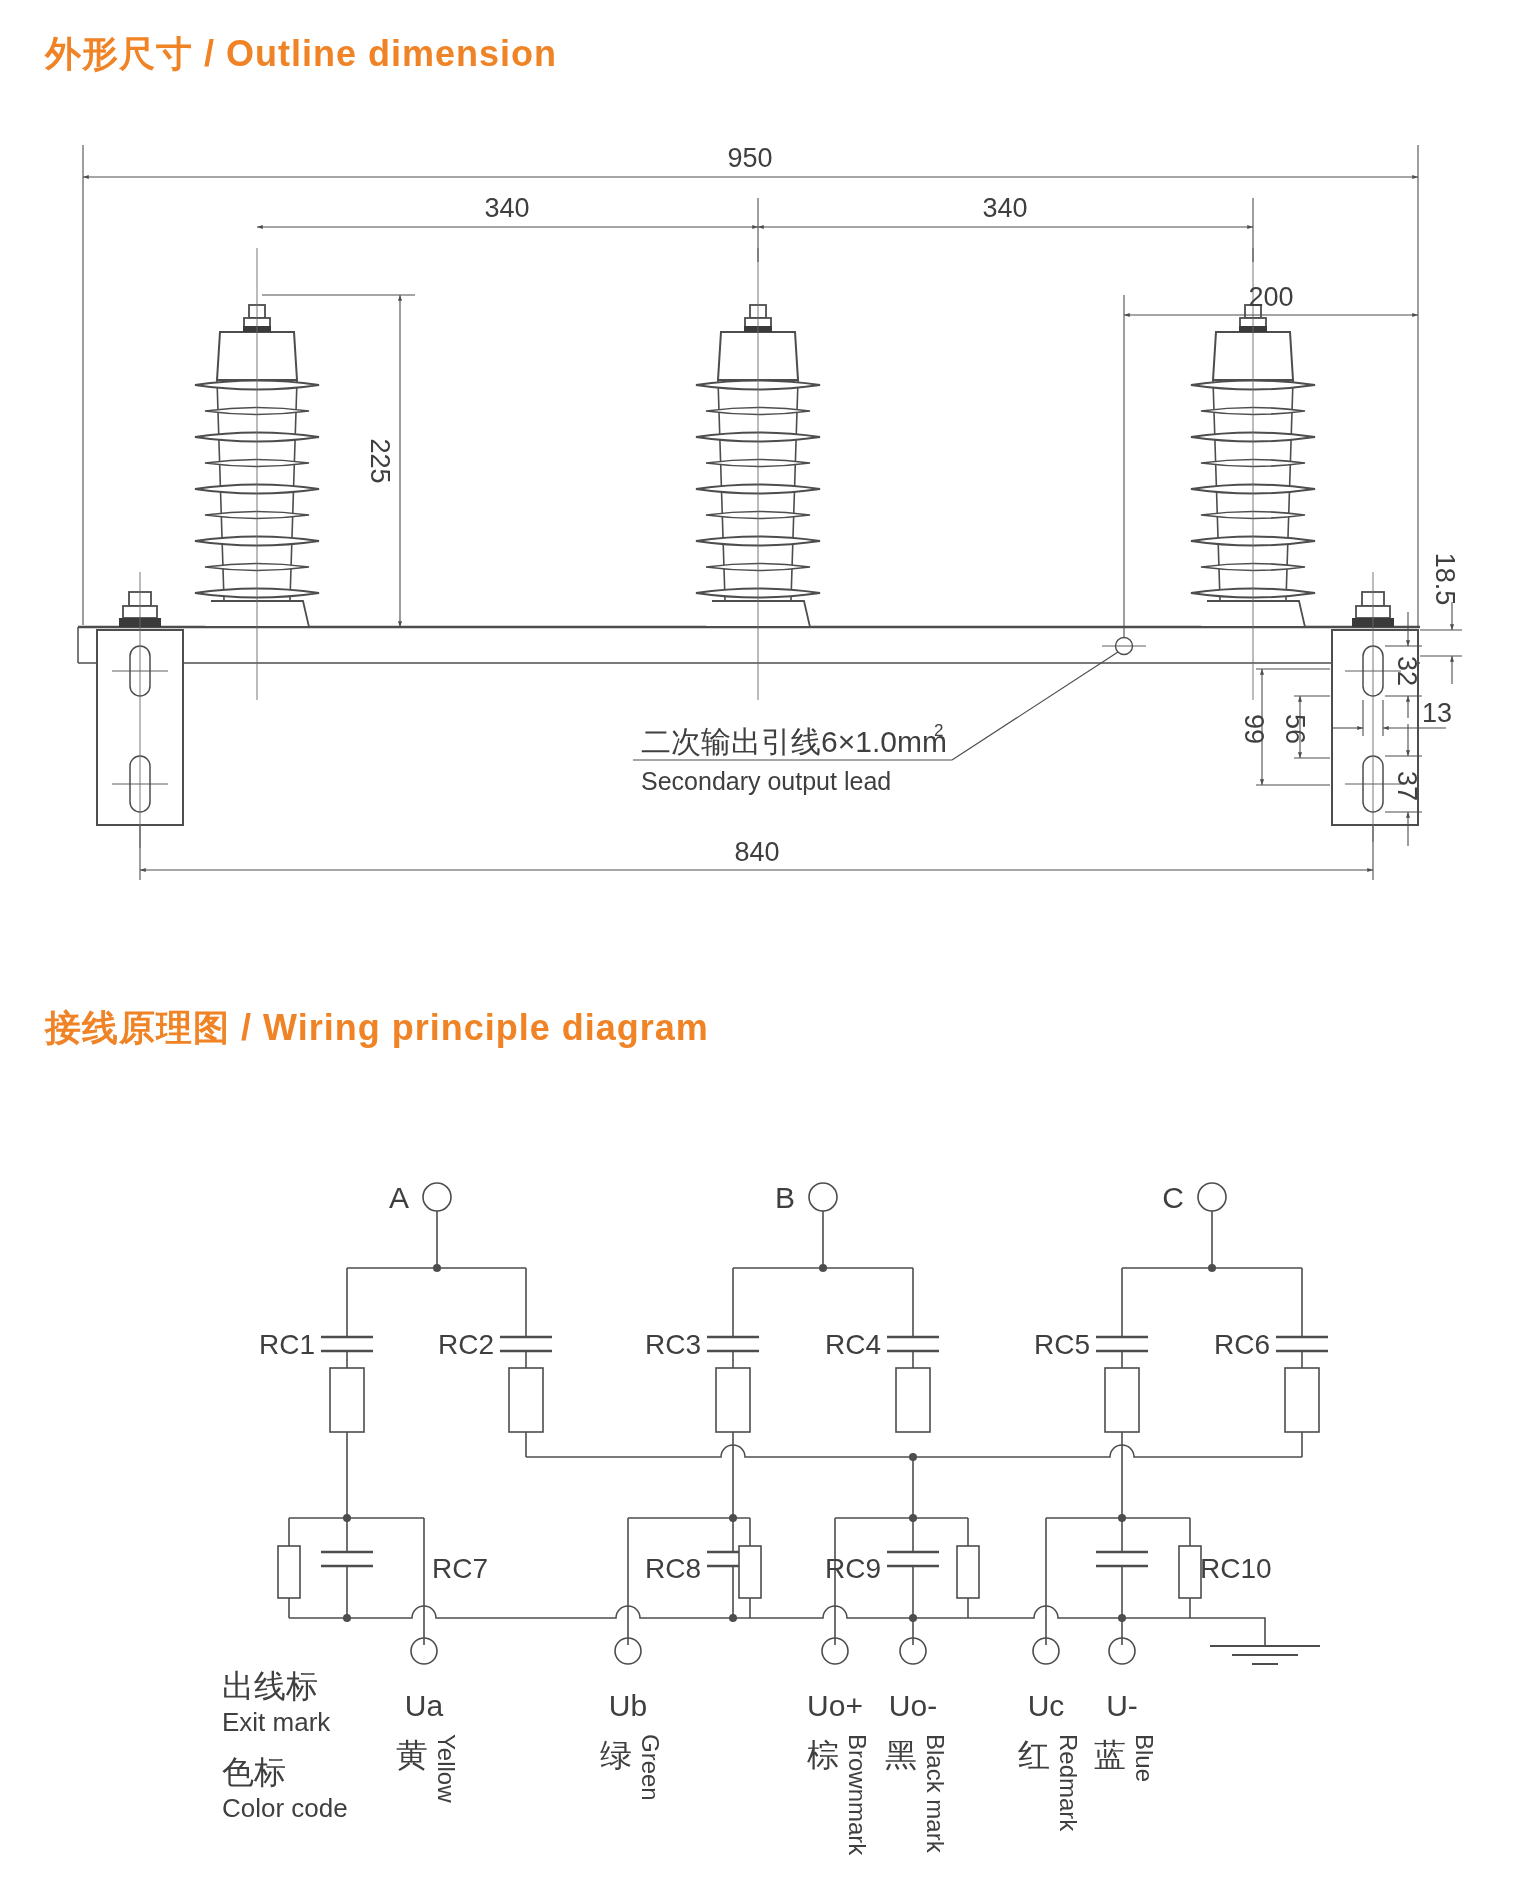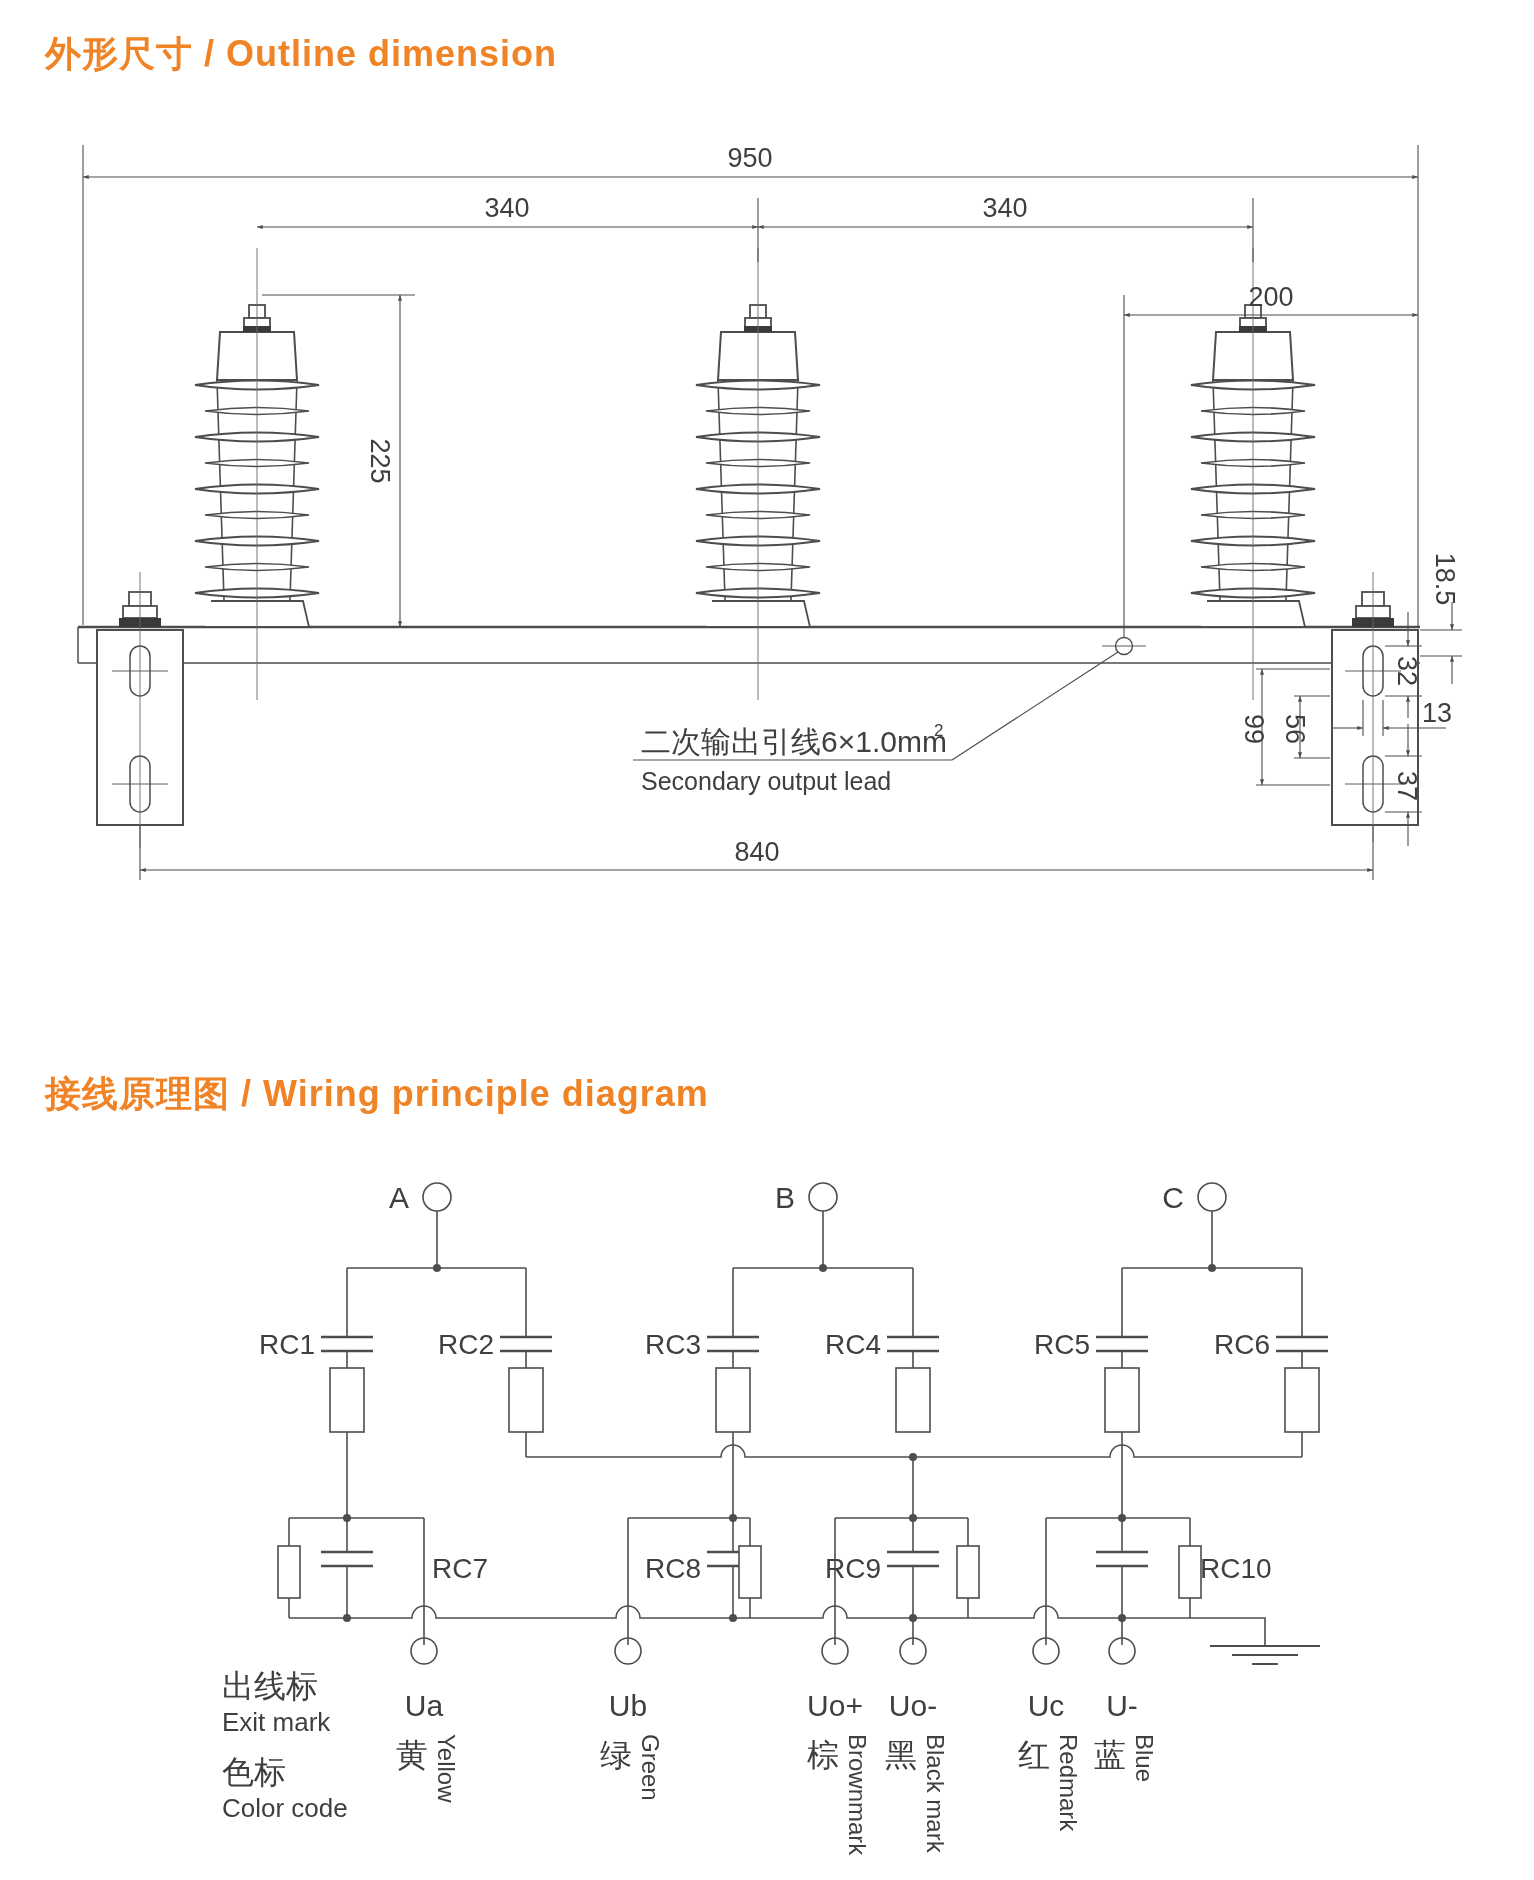--- a/index.html
+++ b/index.html
@@ -1,20 +1,20 @@
 <!DOCTYPE html>
 <html><head>
 <meta charset="utf-8">
 <style>
   html,body{margin:0;padding:0;background:#ffffff;}
   body{font-family:"Liberation Sans",sans-serif;}
   #page{position:relative;width:1534px;height:1880px;background:#fff;overflow:hidden;border-radius:32px;}
   .sec-title{position:absolute;left:45px;color:#ef8325;font-size:36px;font-weight:bold;letter-spacing:1px;white-space:nowrap;}
   #title-outline{top:30px;}
-  #title-wiring{top:1070px;text-align:right;}
+  #title-wiring{top:1004px;text-align:right;}
   svg{position:absolute;left:0;}
   svg text{fill:#3f3f3f;font-family:"Liberation Sans",sans-serif;}
   .dim{font-size:27px;}
   .note-zh{font-size:30px;}
   .note-sup{font-size:17px;}
   .note-en{font-size:25px;}
   .rc{font-size:28px;}
   .phase{font-size:30px;}
   .term{font-size:30px;}
   .czh{font-size:32px;}

